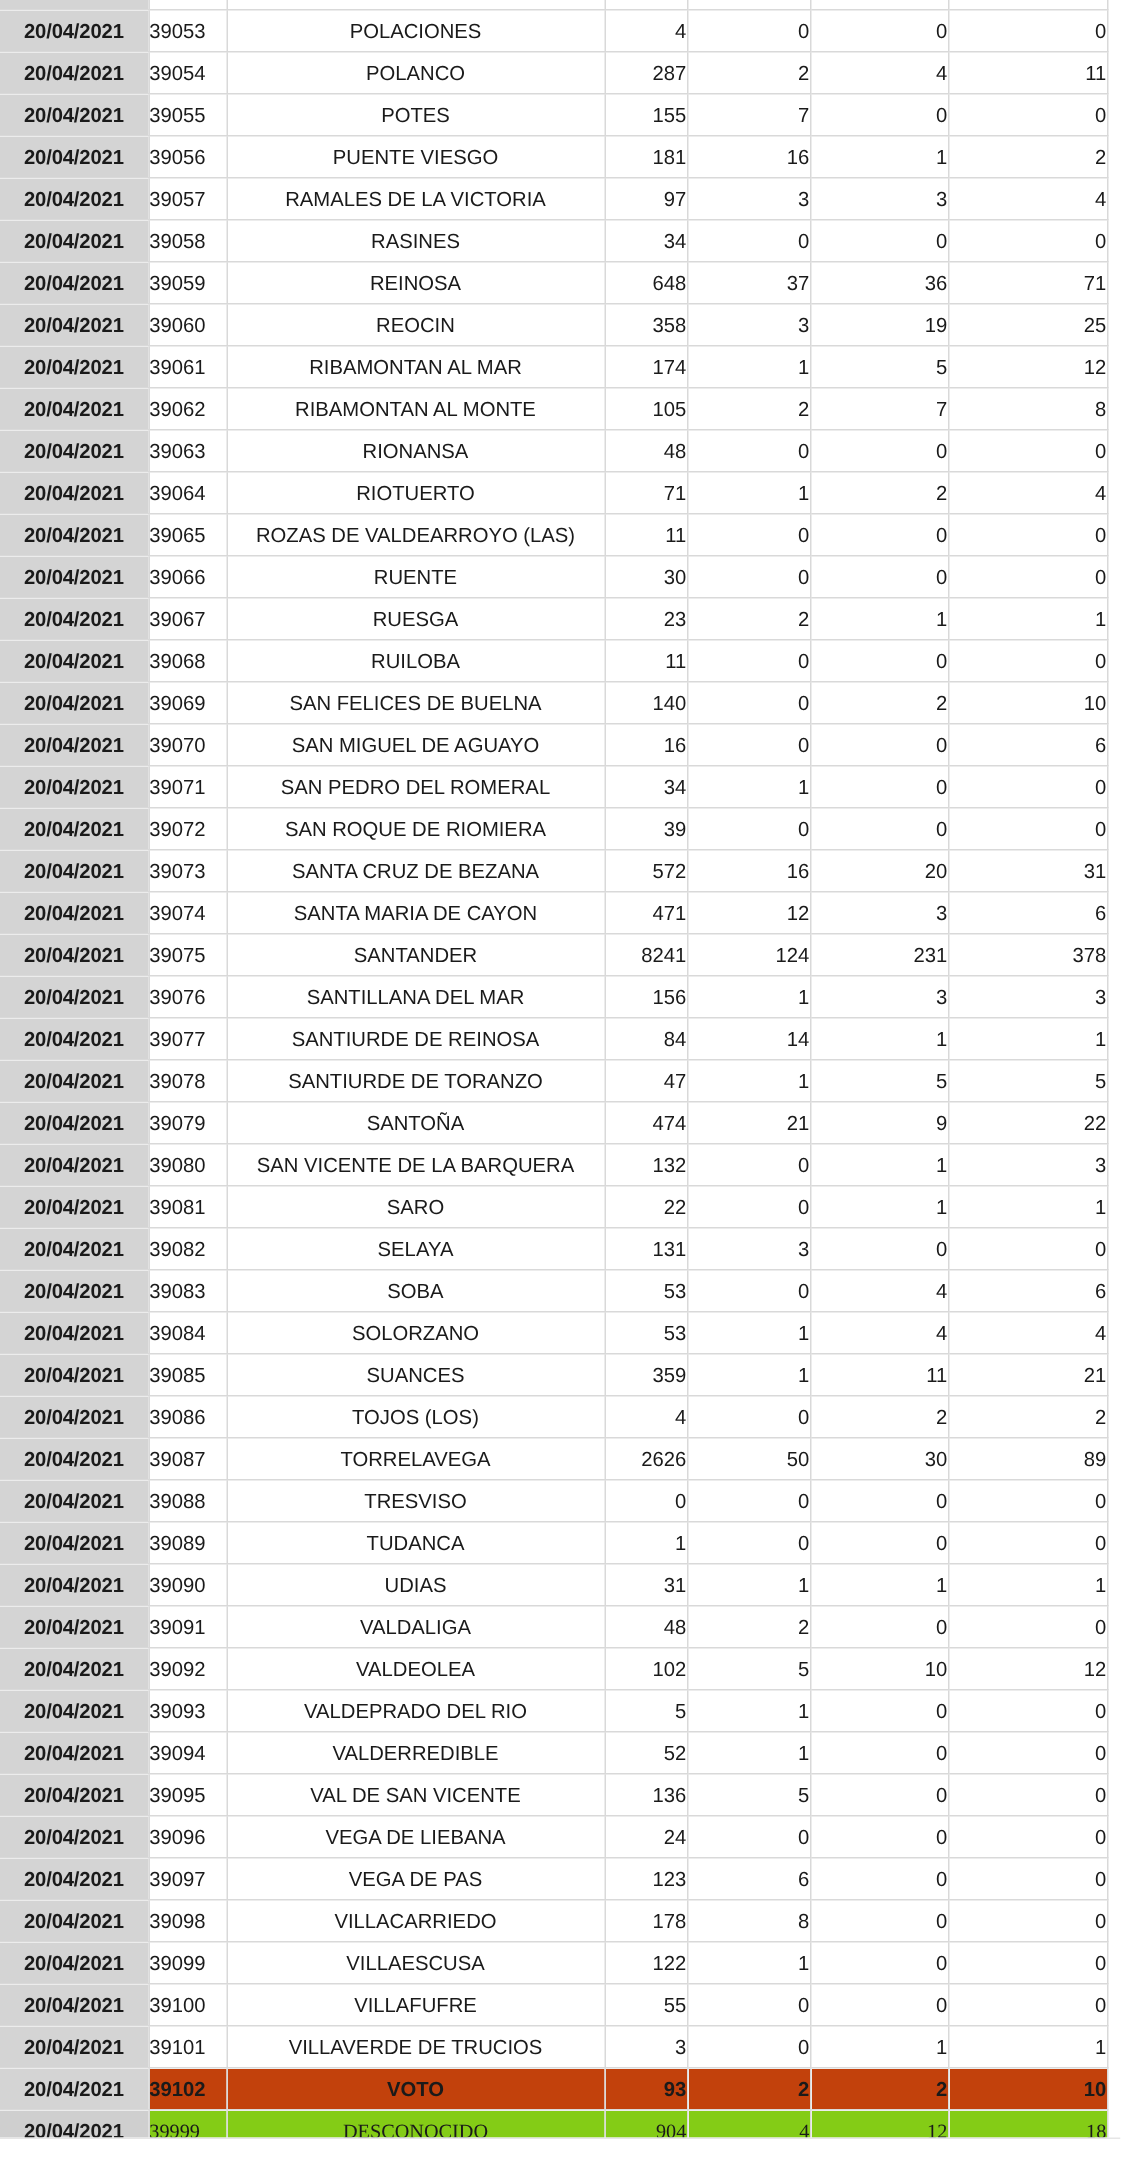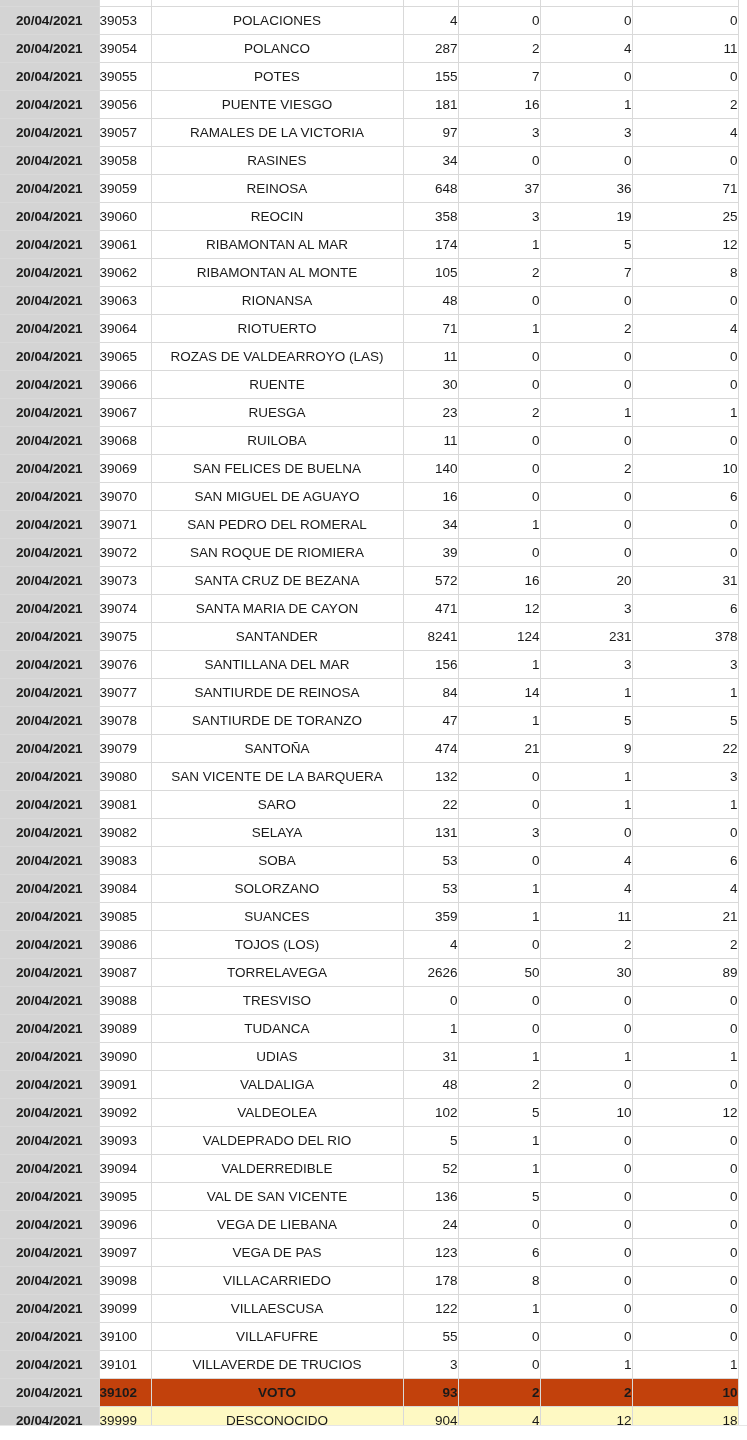--- a/index.html
+++ b/index.html
@@ -95,21 +95,21 @@
   }
   .col-v4 {
     width: 106px;
     text-align: right;
     padding-right: 8px;
     border-right: 1px solid #d9d9d9;
   }
 
   
   tr.shade-1 td:not(.col-date) { background: #c2410c; font-weight: bold; }
-  tr.shade-2 td:not(.col-date) { background: #fef9c3; }
+  tr.shade-2 td:not(.col-date) { background: #84cc16; font-family: Liberation Serif, serif; }
   tr.shade-2 td.col-date { background: #cfcfcf; }
 
   tr.last-row td { border-bottom: 1px solid #b0b0b0; }
 
   
   .bottom-strip {
     position: absolute;
     left: 0;
     bottom: 0;
     width: 747px;

